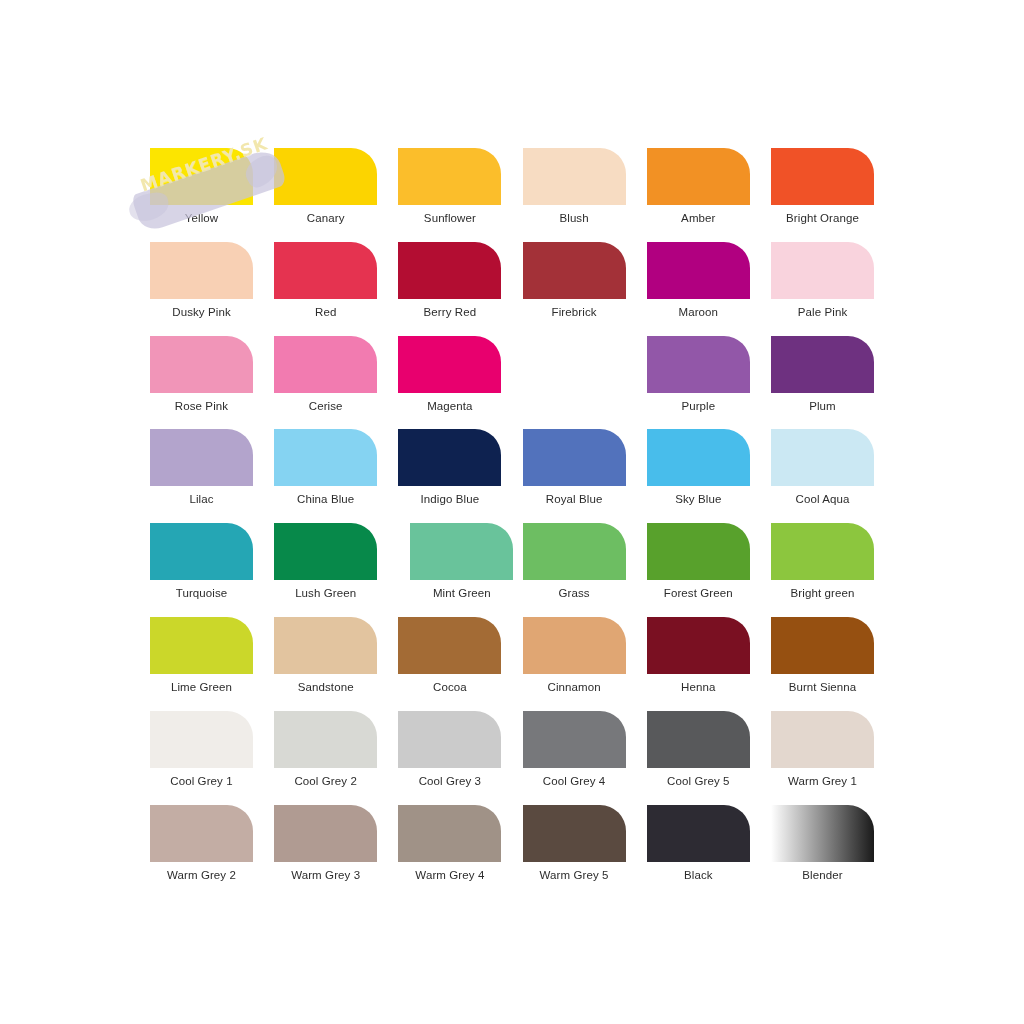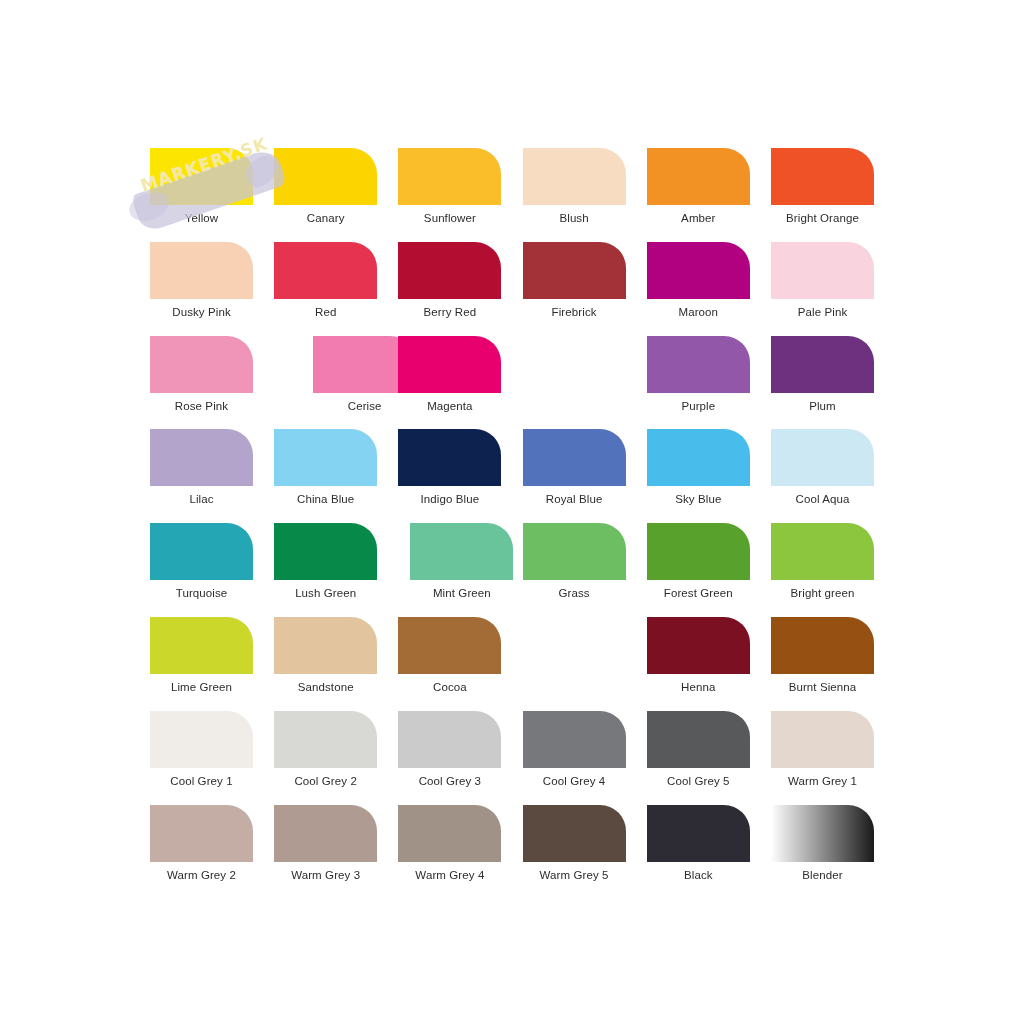--- a/index.html
+++ b/index.html
@@ -160,21 +160,21 @@
         <div class="swatch-label">Maroon</div>
       </div>
       <div class="swatch-cell" style="left: 621px; top: 93.8px;">
         <div class="swatch-chip" style="background: rgb(249, 211, 221);"></div>
         <div class="swatch-label">Pale Pink</div>
       </div>
       <div class="swatch-cell" style="left: 0px; top: 187.6px;">
         <div class="swatch-chip" style="background: rgb(241, 149, 184);"></div>
         <div class="swatch-label">Rose Pink</div>
       </div>
-      <div class="swatch-cell" style="left: 124.2px; top: 187.6px; margin-left: 39px;">
+      <div class="swatch-cell" style="left: 124.2px; top: 187.6px;">
         <div class="swatch-chip" style="background: rgb(242, 123, 176);"></div>
         <div class="swatch-label">Cerise</div>
       </div>
       <div class="swatch-cell" style="left: 248.4px; top: 187.6px;">
         <div class="swatch-chip" style="background: rgb(232, 0, 110);"></div>
         <div class="swatch-label">Magenta</div>
       </div>
       <div class="swatch-cell" style="left: 496.8px; top: 187.6px;">
         <div class="swatch-chip" style="background: rgb(146, 87, 168);"></div>
         <div class="swatch-label">Purple</div>
@@ -235,20 +235,24 @@
         <div class="swatch-chip" style="background: rgb(203, 215, 42);"></div>
         <div class="swatch-label">Lime Green</div>
       </div>
       <div class="swatch-cell" style="left: 124.2px; top: 469px;">
         <div class="swatch-chip" style="background: rgb(226, 196, 159);"></div>
         <div class="swatch-label">Sandstone</div>
       </div>
       <div class="swatch-cell" style="left: 248.4px; top: 469px;">
         <div class="swatch-chip" style="background: rgb(163, 107, 53);"></div>
         <div class="swatch-label">Cocoa</div>
+      </div>
+      <div class="swatch-cell" style="left: 372.6px; top: 469px;">
+        <div class="swatch-chip" style="background: rgb(224, 166, 115);"></div>
+        <div class="swatch-label">Cinnamon</div>
       </div>
       <div class="swatch-cell" style="left: 496.8px; top: 469px;">
         <div class="swatch-chip" style="background: rgb(122, 16, 34);"></div>
         <div class="swatch-label">Henna</div>
       </div>
       <div class="swatch-cell" style="left: 621px; top: 469px;">
         <div class="swatch-chip" style="background: rgb(150, 80, 17);"></div>
         <div class="swatch-label">Burnt Sienna</div>
       </div>
       <div class="swatch-cell" style="left: 0px; top: 562.8px;">

